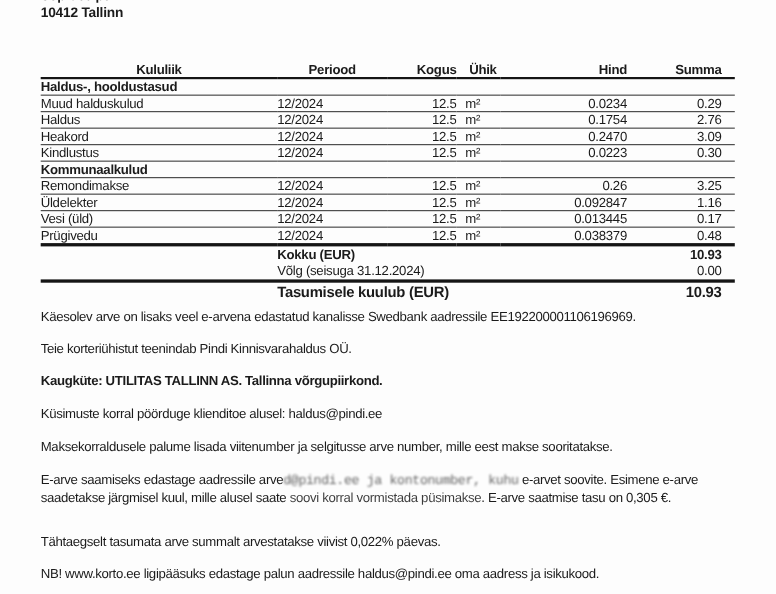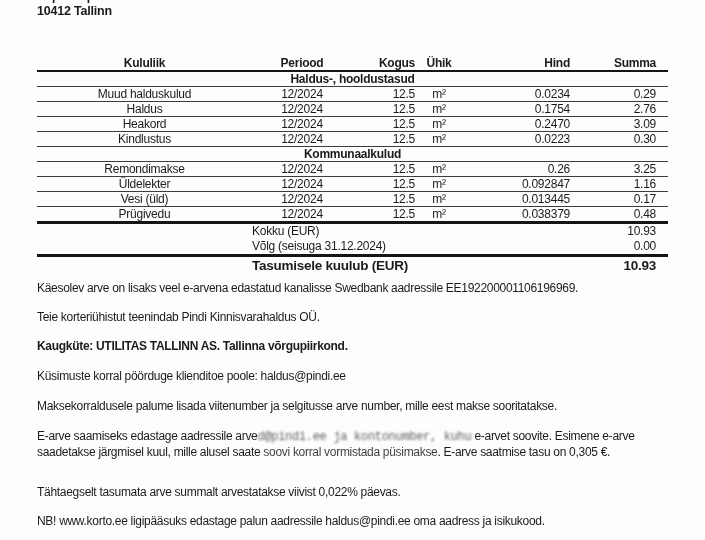--- a/index.html
+++ b/index.html
@@ -10,34 +10,34 @@
   }
   .page{padding:0 37px;box-sizing:border-box;width:705px;}
   
   .top-clip{height:3px;overflow:hidden;position:relative;}
   .top-clip span{display:block;margin-top:-11px;font-weight:700;font-size:12px;letter-spacing:-0.2px;}
   .city-line{font-weight:700;font-size:12.5px;margin:1px 0 0 0;letter-spacing:-0.2px;}
 
   
   table.inv{border-collapse:collapse;width:631px;table-layout:fixed;margin-top:39px;font-size:12px;letter-spacing:-0.25px;}
   table.inv th{font-weight:700;text-align:center;padding:0;line-height:13px;border-bottom:2px solid #151515;}
-  table.inv td{padding:0;line-height:14px;border-bottom:1px solid #3c3c3c;white-space:nowrap;overflow:hidden;text-align:center;}
+  table.inv td{padding:0;line-height:14px;border-bottom:1px solid #3c3c3c;white-space:nowrap;overflow:hidden;}
   table.inv .r{text-align:right;}
   table.inv .unit{padding-left:8px;}
   table.inv .sum{padding-right:12px;}
   table.inv th.sum{padding-right:12px;text-align:right;padding-left:37px;}
   table.inv td.section{font-weight:700;}
   table.inv tr.last td{border-bottom:3px solid #151515;}
 
   
   .total-row{display:flex;width:631px;font-size:12px;letter-spacing:-0.25px;line-height:15px;}
   .total-row .spacer{width:215px;flex:none;}
   .total-row .lab{flex:1;}
   .total-row .val{width:110px;flex:none;text-align:right;padding-right:12px;}
-  .total-row.bold .lab,.total-row.bold .val{font-weight:400;}
+  .total-row.bold .lab,.total-row.bold .val{font-weight:700;}
   .total-row.grand{border-top:3px solid #151515;font-size:13.5px;line-height:17px;}
   .total-row.grand .lab,.total-row.grand .val{font-weight:700;}
 
   
   .para{font-size:12px;line-height:15px;letter-spacing:-0.3px;margin:14px 0 0 0;width:640px;}
   .para.bold{font-weight:700;}
   .para.gap{margin-top:15px;}
   .para.biggap{margin-top:25px;}
   .smudge{filter:blur(0.9px);opacity:.75;color:#2b2b2b;font-family:Liberation Mono, monospace;}
   .smudge-light{filter:blur(0.45px);opacity:.85;}
@@ -162,21 +162,21 @@
   </div>
   <div class="total-row grand">
     <span class="spacer"></span>
     <span class="lab">Tasumisele kuulub (EUR)</span>
     <span class="val">10.93</span>
   </div>
 
   <p class="para" style="margin-top:7px">Käesolev arve on lisaks veel e-arvena edastatud kanalisse Swedbank aadressile EE192200001106196969.</p>
   <p class="para">Teie korteriühistut teenindab Pindi Kinnisvarahaldus OÜ.</p>
   <p class="para bold">Kaugküte: UTILITAS TALLINN AS. Tallinna võrgupiirkond.</p>
-  <p class="para gap">Küsimuste korral pöörduge klienditoe poole: haldus@pindi.ee</p>
+  <p class="para gap">Küsimuste korral pöörduge klienditoe alusel: haldus@pindi.ee</p>
   <p class="para gap">Maksekorraldusele palume lisada viitenumber ja selgitusse arve number, mille eest makse sooritatakse.</p>
 
   <p class="para gap"><span>E-arve saamiseks edastage aadressile arve</span><span class="smudge">d@pindi.ee ja kontonumber, kuhu</span><span> e-arvet soovite. Esimene e-arve</span><br><span>saadetakse järgmisel kuul, mille alusel saate </span><span class="smudge-light">soovi korral vormistada püsimakse</span><span>. E-arve saatmise tasu on 0,305 €.</span></p>
 
   <p class="para biggap">Tähtaegselt tasumata arve summalt arvestatakse viivist 0,022% päevas.</p>
   <p class="para">NB! www.korto.ee ligipääsuks edastage palun aadressile haldus@pindi.ee oma aadress ja isikukood.</p>
 
 </div>
 
 </body></html>

